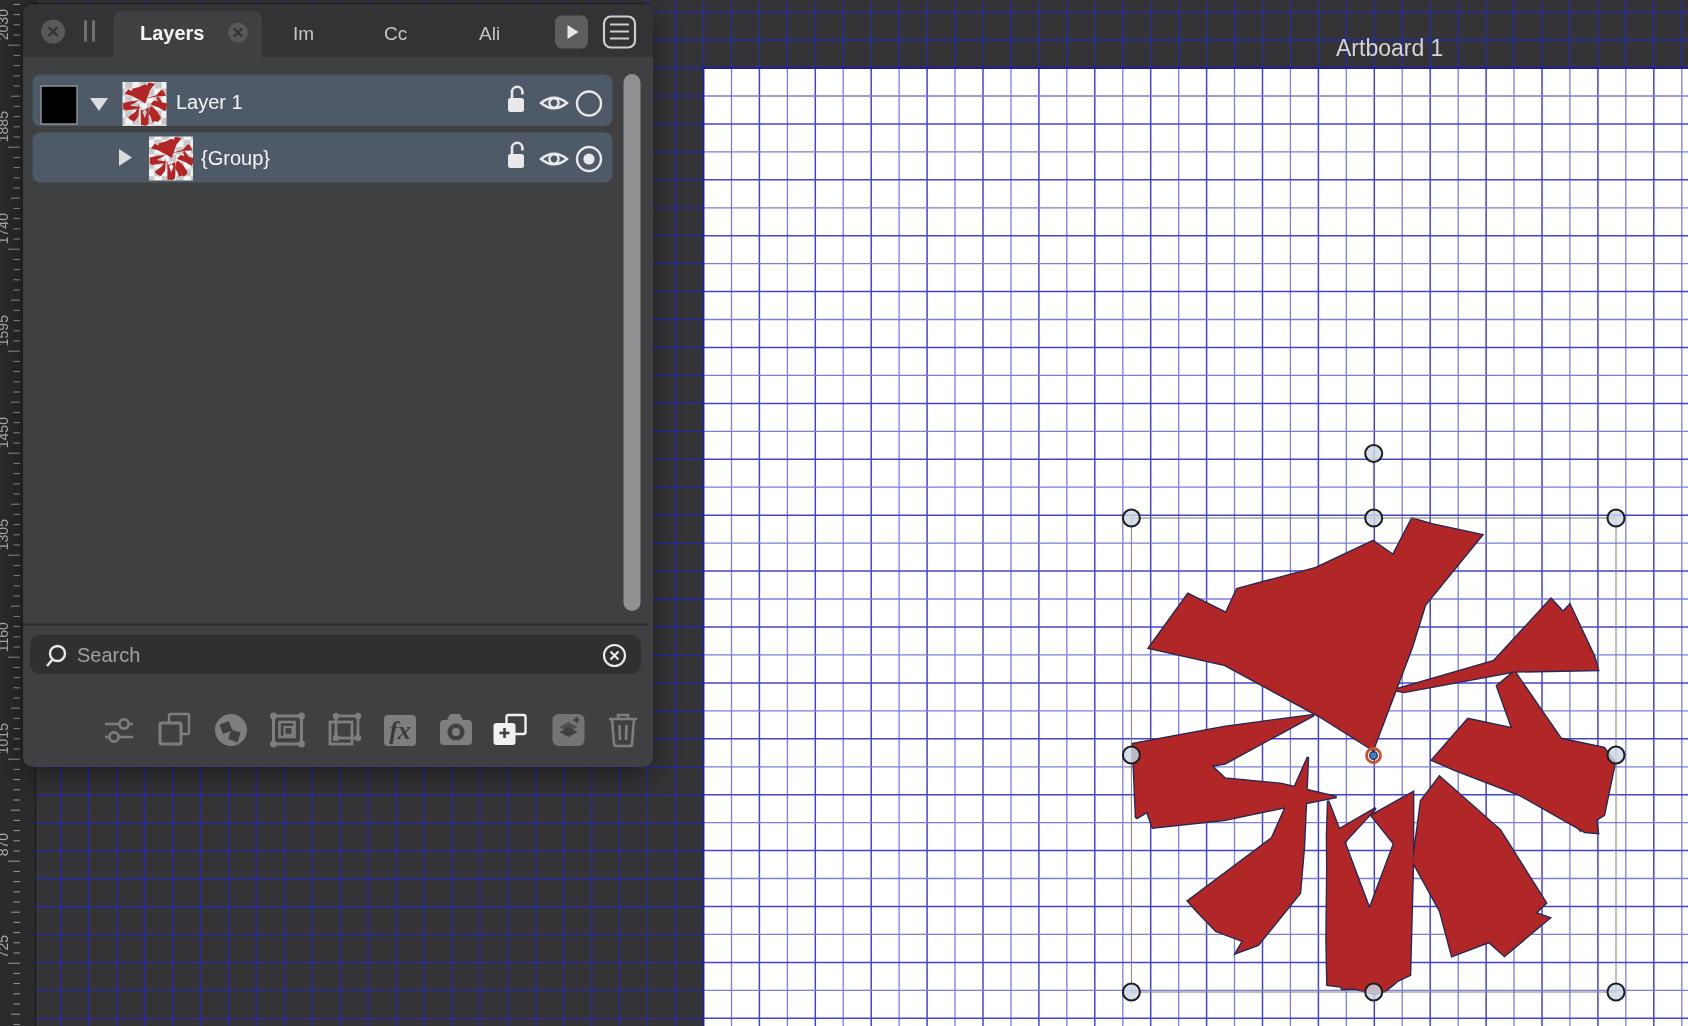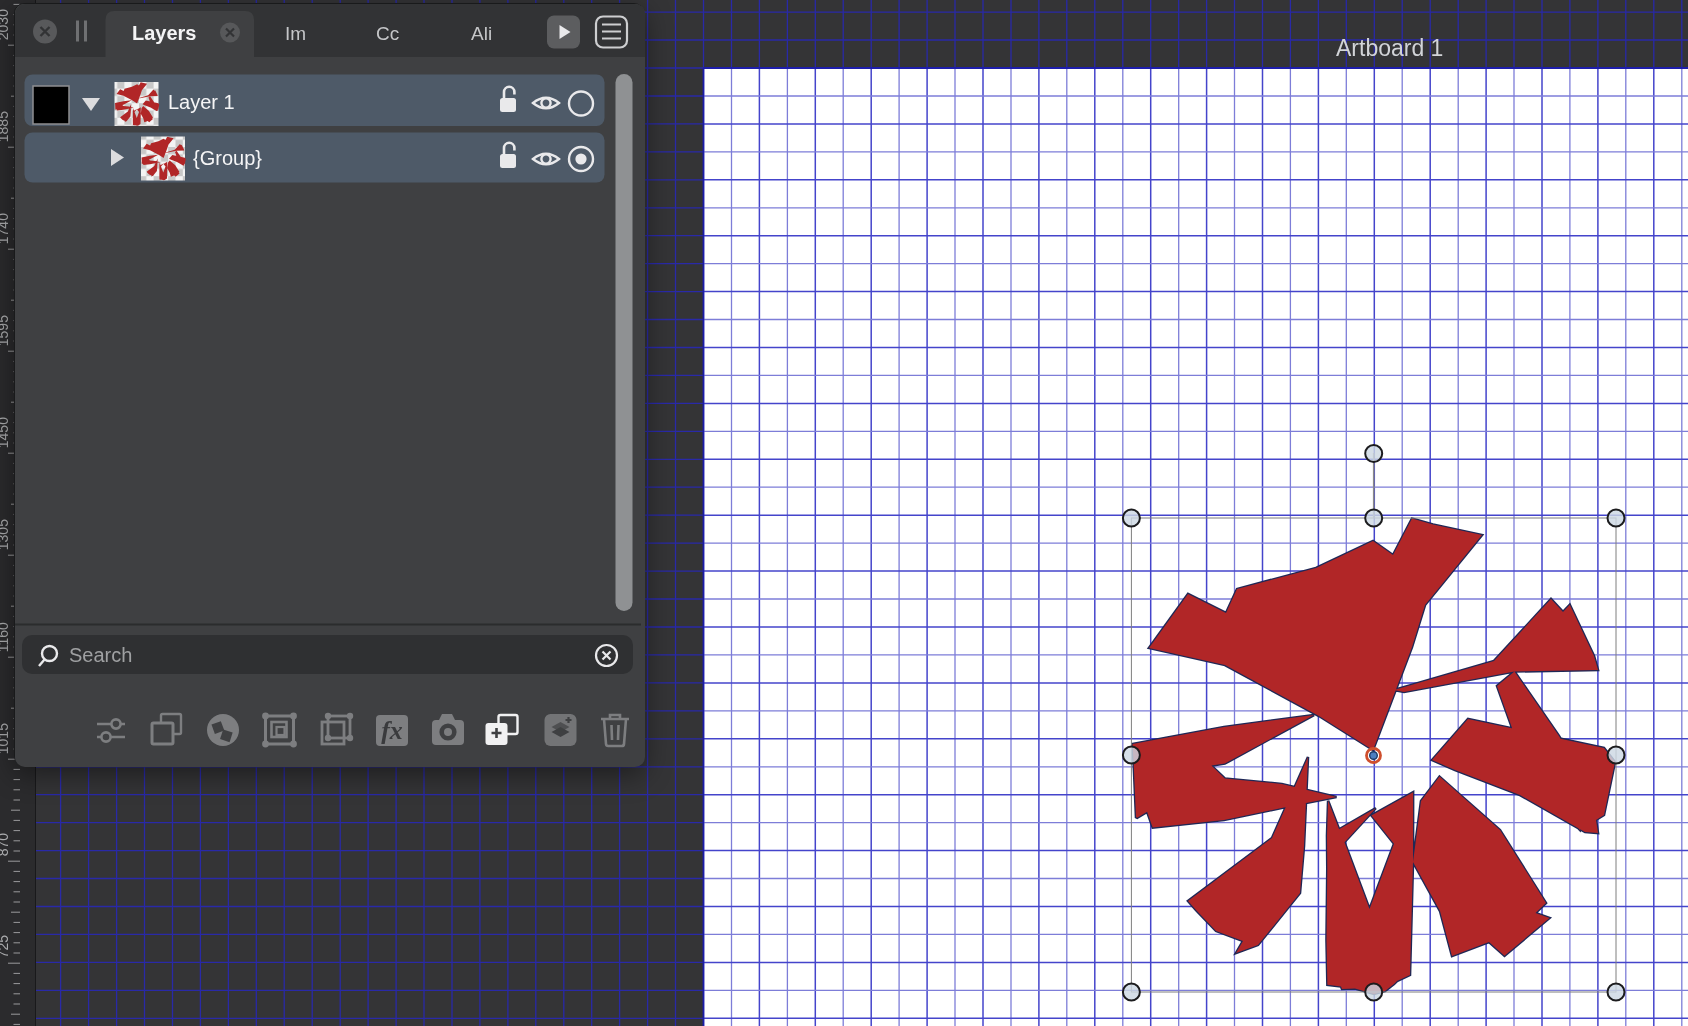--- a/index.html
+++ b/index.html
@@ -337,21 +337,21 @@
 <text x="8" y="448.2" transform="rotate(-90 8 448.2)" text-anchor="start" font-size="14" fill="#aaabad" font-family="Liberation Sans, sans-serif">1450</text>
 <text x="8" y="550.2" transform="rotate(-90 8 550.2)" text-anchor="start" font-size="14" fill="#aaabad" font-family="Liberation Sans, sans-serif">1305</text>
 <text x="8" y="652.2" transform="rotate(-90 8 652.2)" text-anchor="start" font-size="14" fill="#aaabad" font-family="Liberation Sans, sans-serif">1160</text>
 <text x="8" y="754.2" transform="rotate(-90 8 754.2)" text-anchor="start" font-size="14" fill="#aaabad" font-family="Liberation Sans, sans-serif">1015</text>
 <text x="8" y="856.2" transform="rotate(-90 8 856.2)" text-anchor="start" font-size="14" fill="#aaabad" font-family="Liberation Sans, sans-serif">870</text>
 <text x="8" y="958.2" transform="rotate(-90 8 958.2)" text-anchor="start" font-size="14" fill="#aaabad" font-family="Liberation Sans, sans-serif">725</text>
 <text x="8" y="1060.2" transform="rotate(-90 8 1060.2)" text-anchor="start" font-size="14" fill="#aaabad" font-family="Liberation Sans, sans-serif">580</text>
     </svg>
   </div>
 
-<div style="position:absolute;left:14px;top:3px;width:630px;height:763px;background:#3f4042;border-radius:10px;border:1px solid #191a1b;box-shadow:0 8px 28px rgba(0,0,0,0.45)">
+<div style="position:absolute;left:22px;top:3px;width:630px;height:763px;background:#3f4042;border-radius:10px;border:1px solid #191a1b;box-shadow:0 8px 28px rgba(0,0,0,0.45)">
 <svg width="630" height="763" viewBox="22 3 630 763" style="position:absolute;left:0;top:0">
 <defs>
 <pattern id="chk" width="14.6" height="14.6" patternUnits="userSpaceOnUse">
 <rect width="14.6" height="14.6" fill="#f4f4f4"></rect>
           <rect width="7.3" height="7.3" fill="#c8c8c8"></rect>
           <rect x="7.3" y="7.3" width="7.3" height="7.3" fill="#c8c8c8"></rect>
 </pattern>
 <clipPath id="pclip">
           <rect x="22" y="3" width="630" height="763" rx="10"></rect>
         </clipPath>

